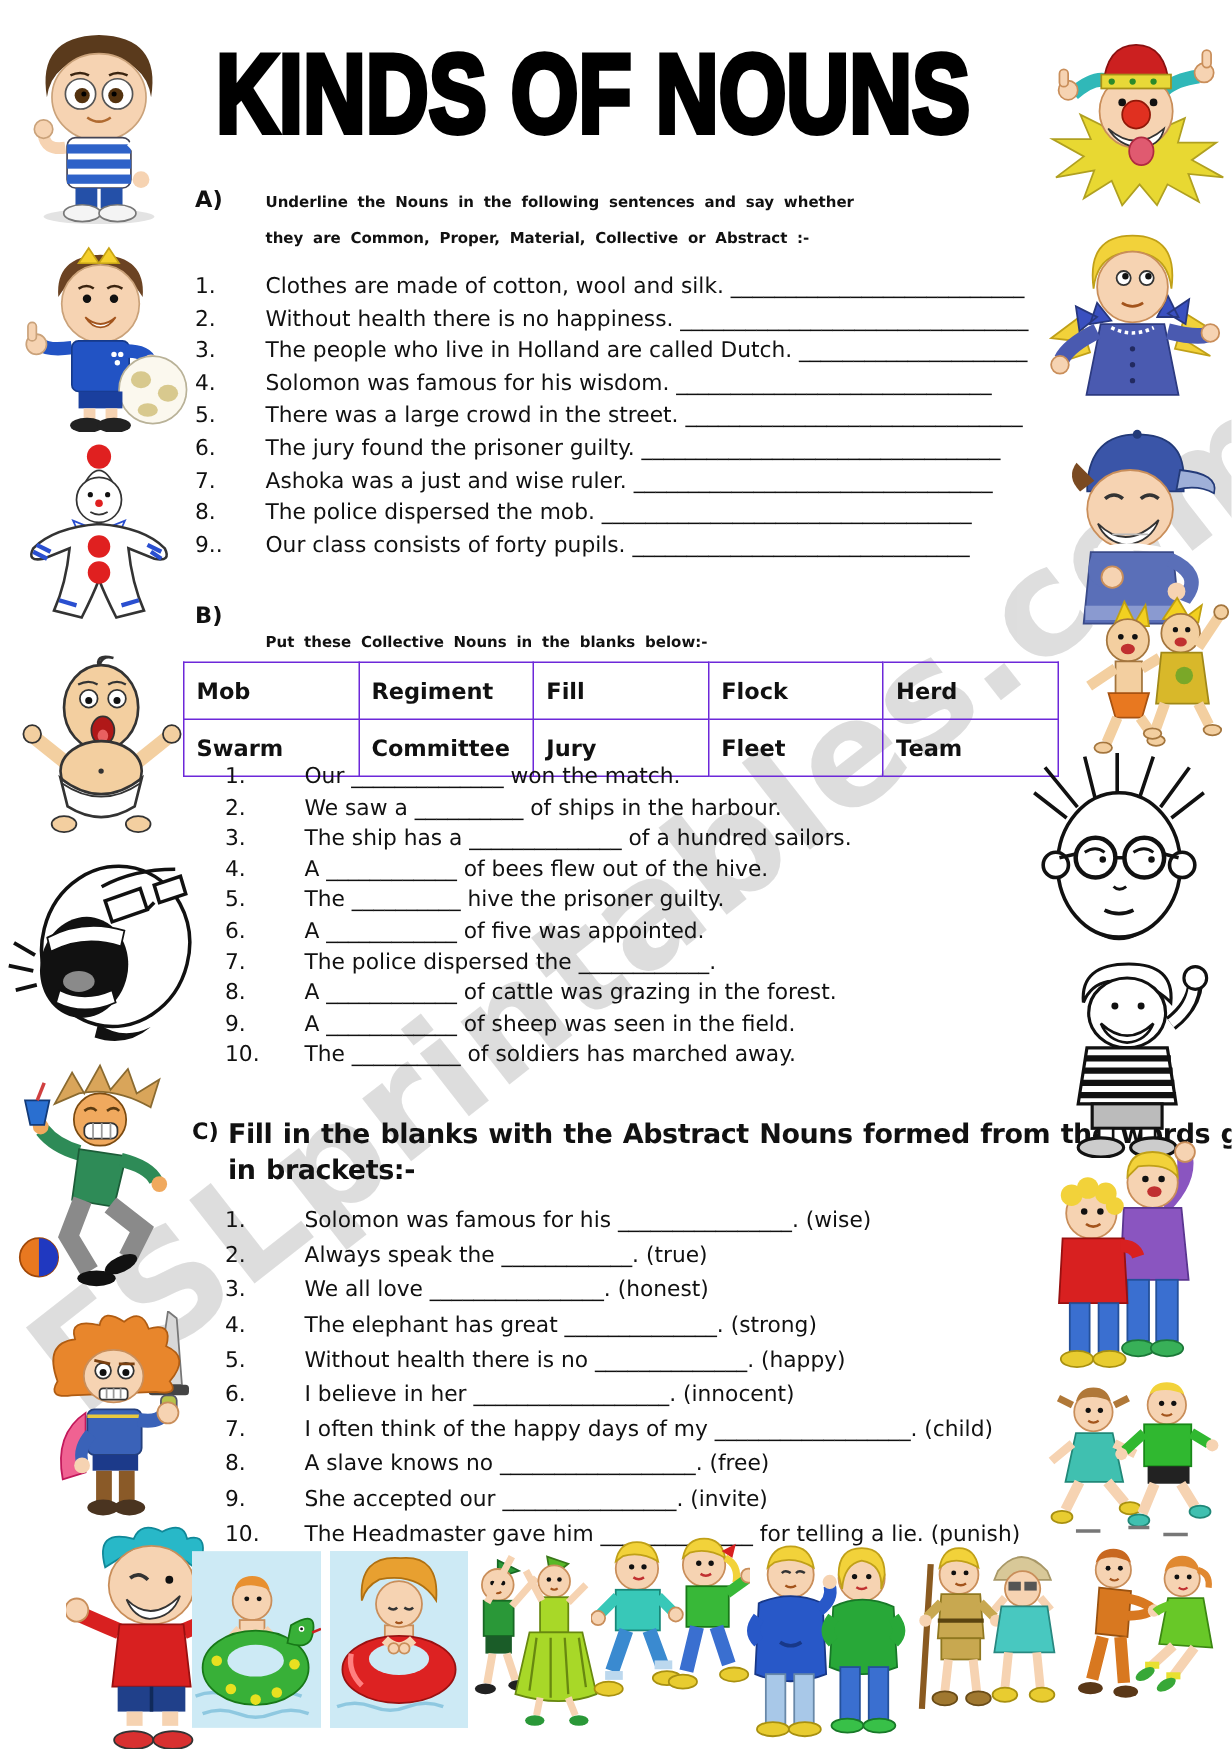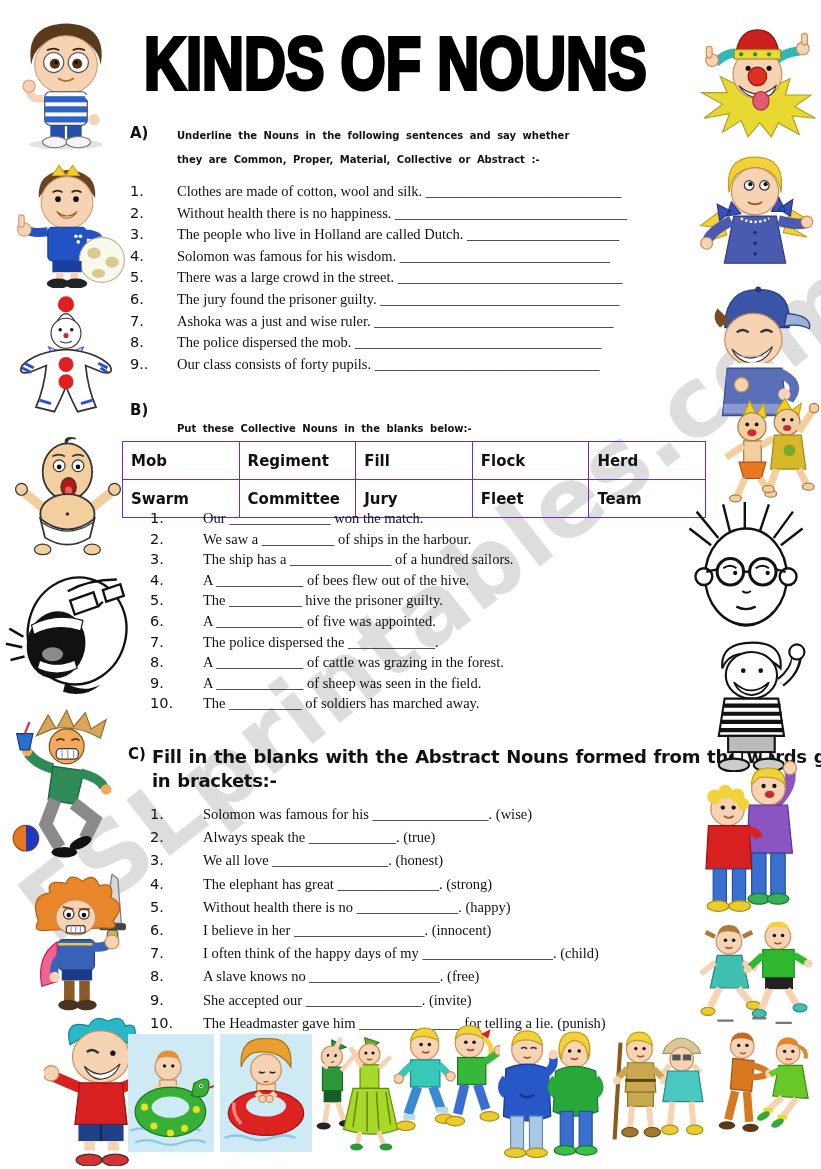--- a/index.html
+++ b/index.html
@@ -24,21 +24,21 @@
                line-height:24px; word-spacing:3px; white-space:nowrap; }
   .c-head    { font-size:18px; letter-spacing:-0.3px; word-spacing:1px; }
   .list { position:absolute; z-index:2; font-size:14.5px; }
   .row  { display:flex; align-items:baseline; }
   .list-a .row { height:21.6px; }
   .list-b .row { height:20.6px; }
   .list-c .row { height:23.2px; }
   .num { flex:none; }
   .list-a .num { width:47px; }
   .list-b .num, .list-c .num { width:53px; }
-  .txt { white-space:nowrap;font-family:Liberation Serif, serif; }
+  .txt { white-space:nowrap; }
   .ctable { position:absolute; left:122px; top:441px; z-index:2; width:584px;
             border-collapse:collapse; table-layout:fixed; }
   .ctable td { border:1px solid #6d28d9; font-weight:bold; font-size:15px;
                height:38px; padding:0 0 0 8px; width:20%; }
   .art { position:absolute; z-index:2; }
   .art svg { width:100%; height:100%; display:block; }
 </style>
 </head>
 <body>
 

